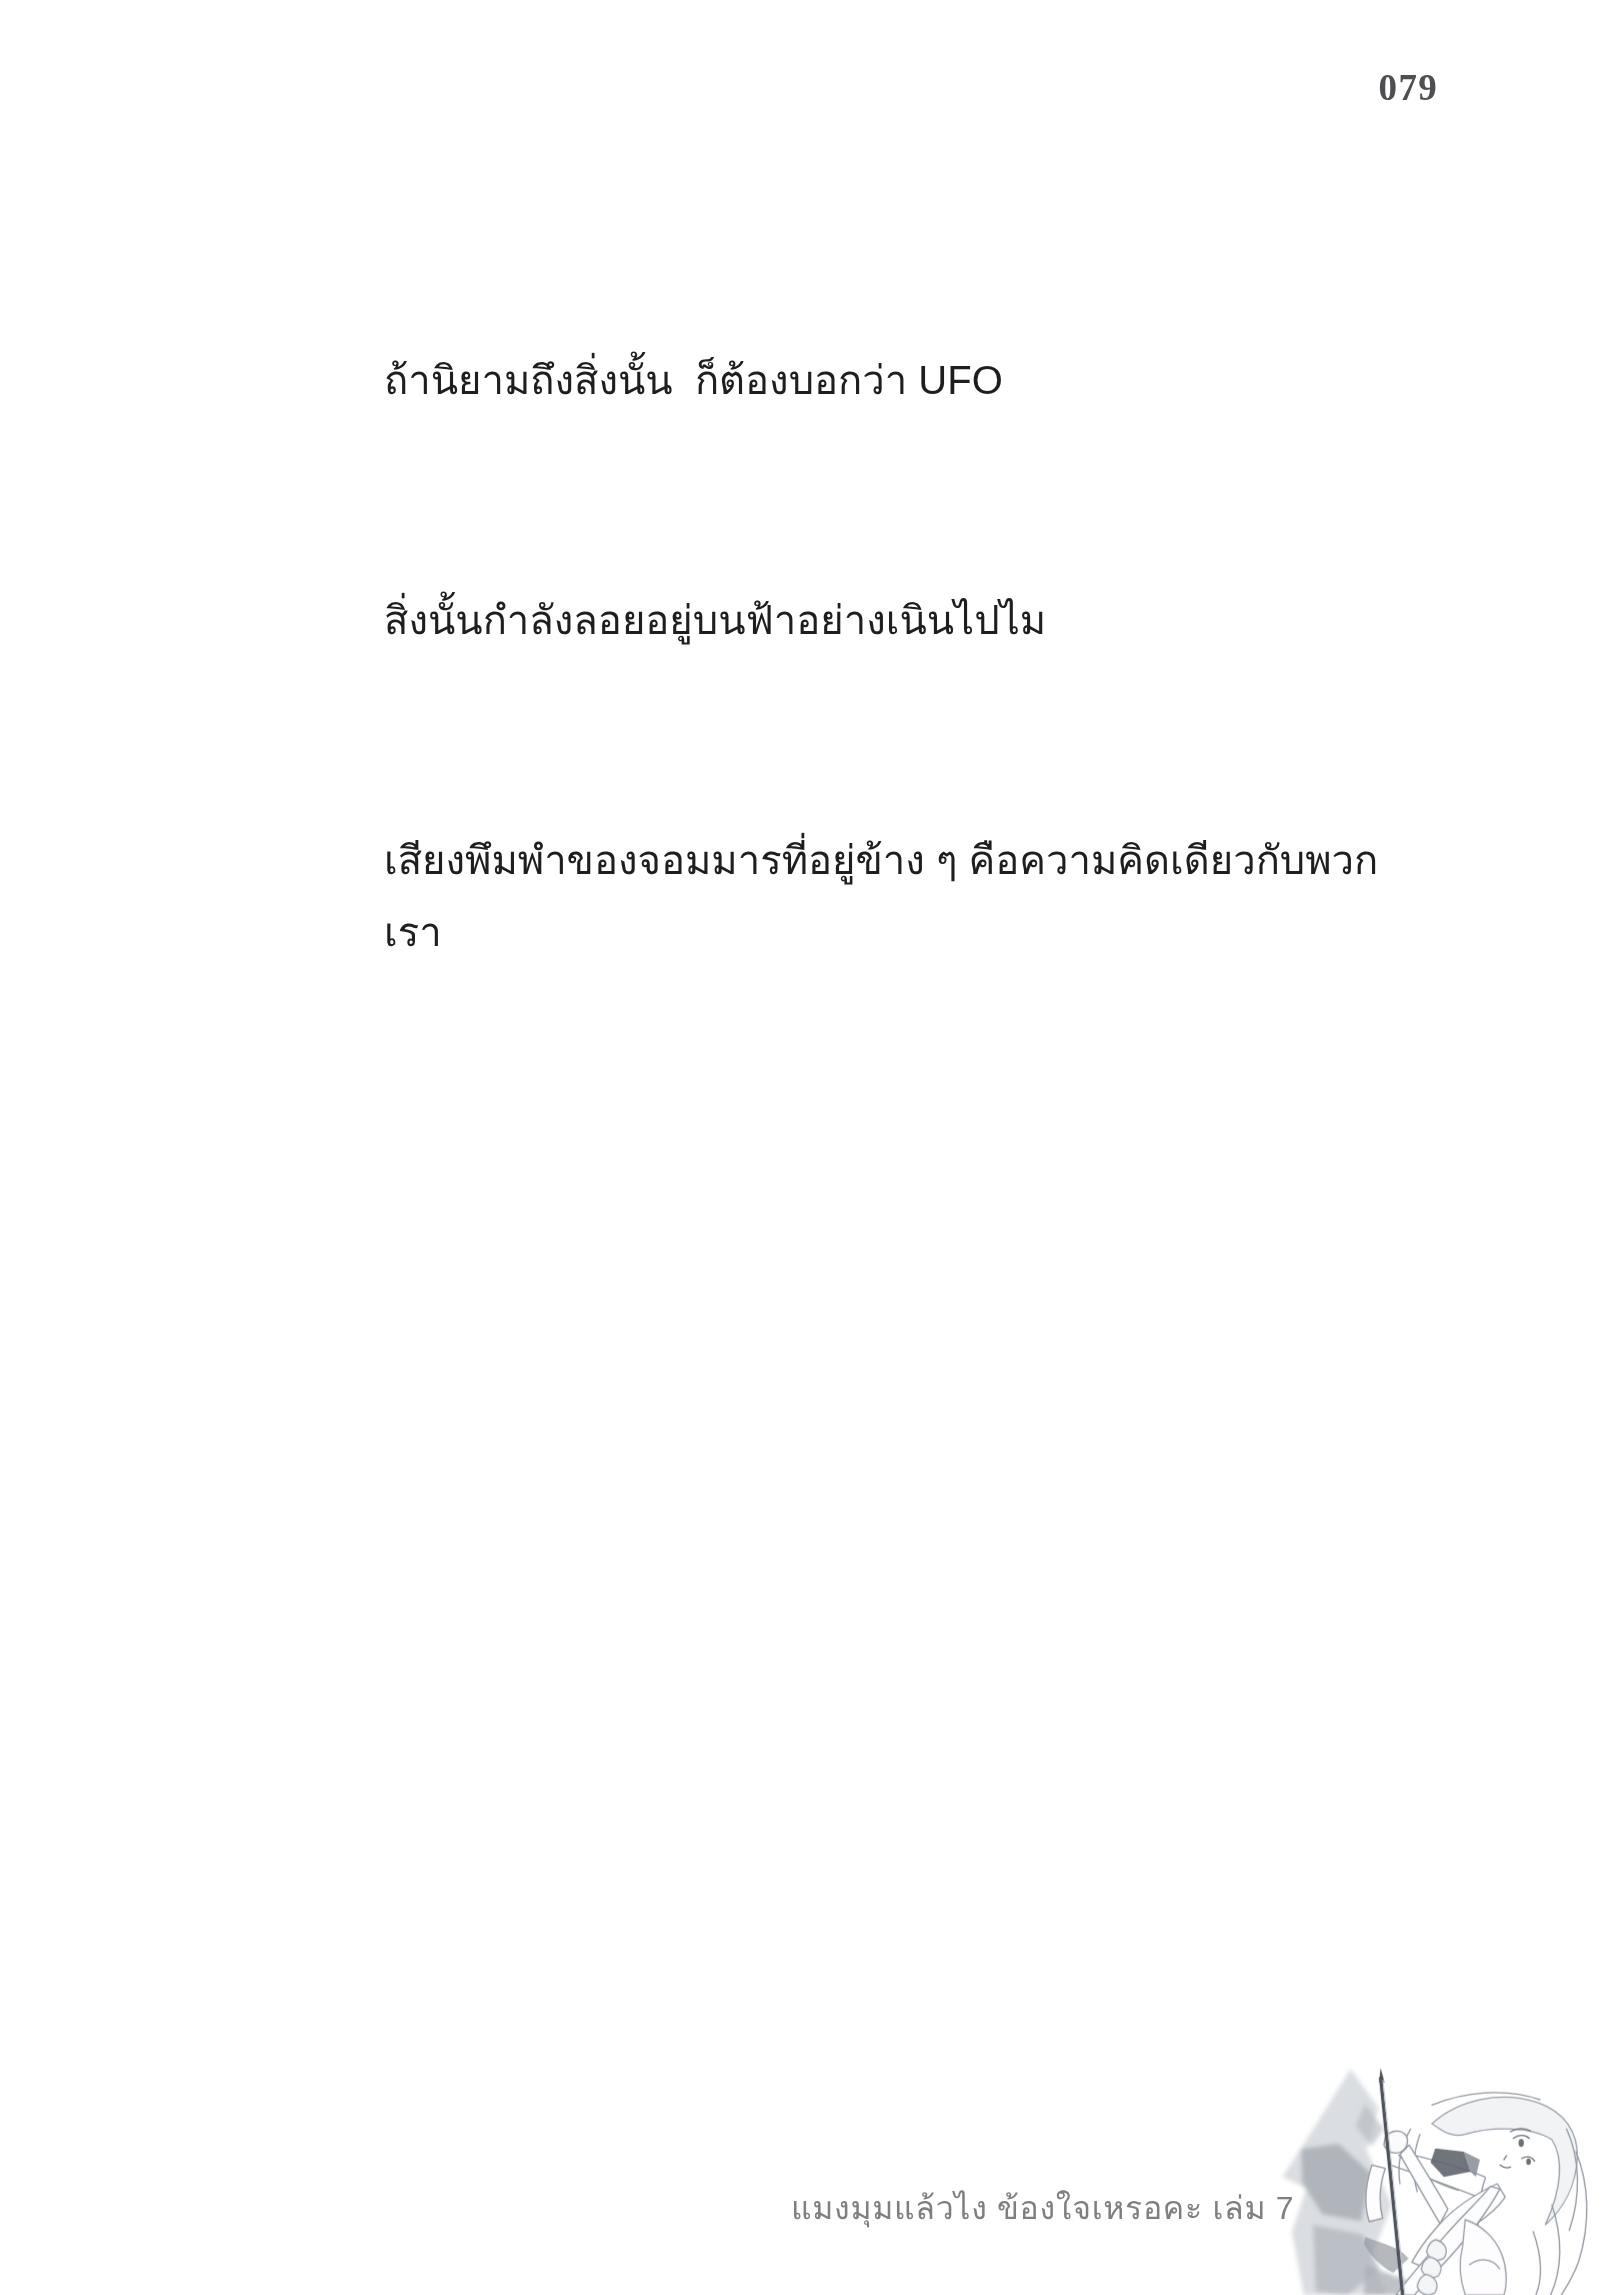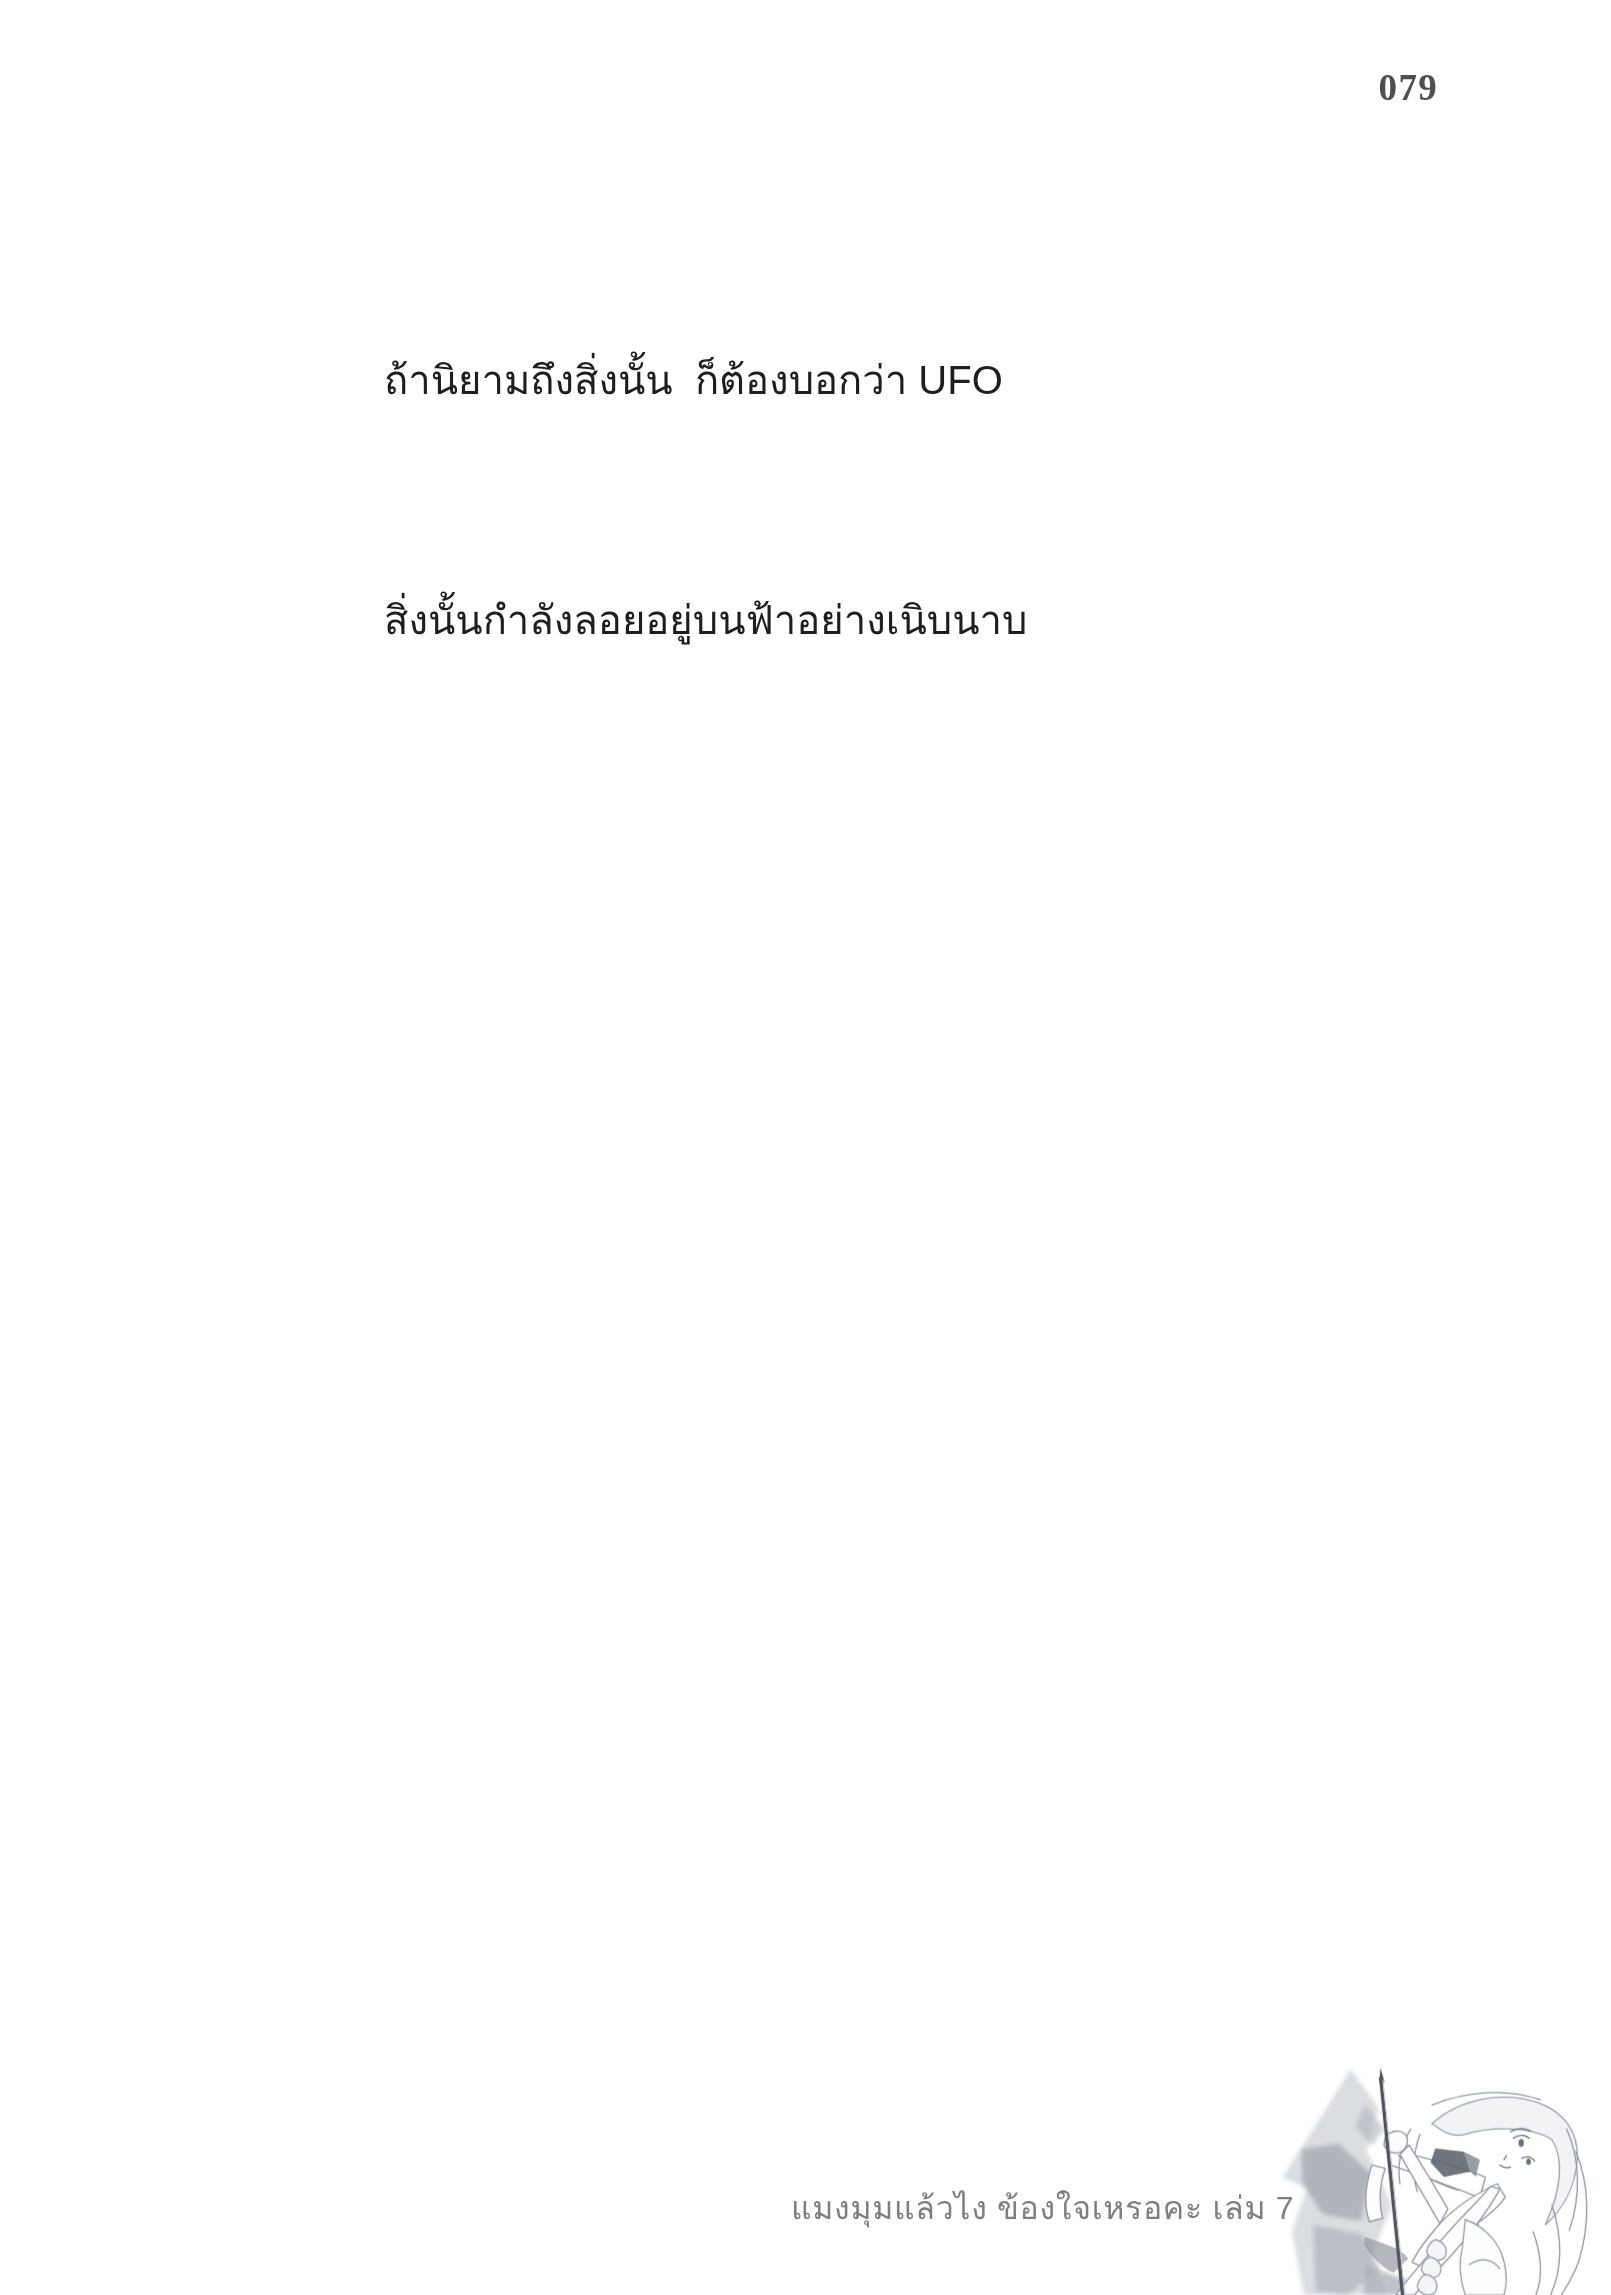--- a/index.html
+++ b/index.html
@@ -56,21 +56,22 @@
 </style>
 </head>
 <body>
 
 <div class="page">
 
   <div class="page-number">079</div>
 
   <main class="text-block">
     <p class="line indent">ถ้านิยามถึงสิ่งนั้น  ก็ต้องบอกว่า UFO</p>
-    <p class="line indent">สิ่งนั้นกำลังลอยอยู่บนฟ้าอย่างเนิบนาบ</p>
+    <p class="line indent">สิ่งนั้นกำลังลอยอยู่บนฟ้าอย่างเนินไปไม</p>
+    <p class="line indent">เสียงพึมพำของจอมมารที่อยู่ข้าง ๆ คือความคิดเดียวกับพวกเรา</p>
   </main>
 
   <div class="footer-title">แมงมุมแล้วไง ข้องใจเหรอคะ เล่ม 7</div>
 
   <div class="corner-illustration">
     <svg viewBox="0 0 520 345" xmlns="http://www.w3.org/2000/svg">
       <defs>
         <filter id="soft" x="-20%" y="-20%" width="140%" height="140%">
           <feGaussianBlur stdDeviation="3"></feGaussianBlur>
         </filter>

